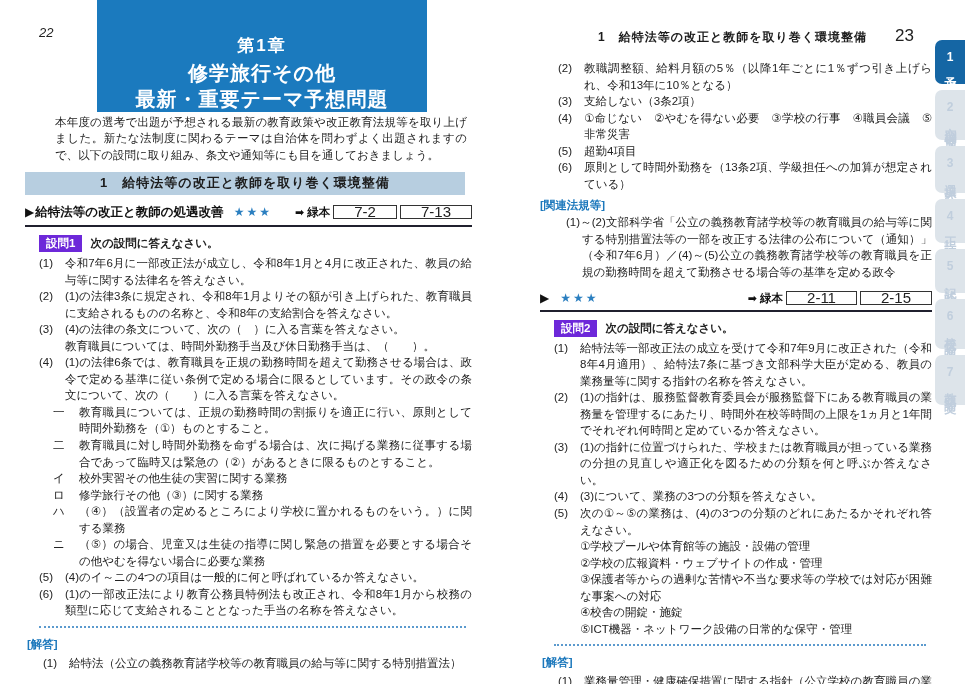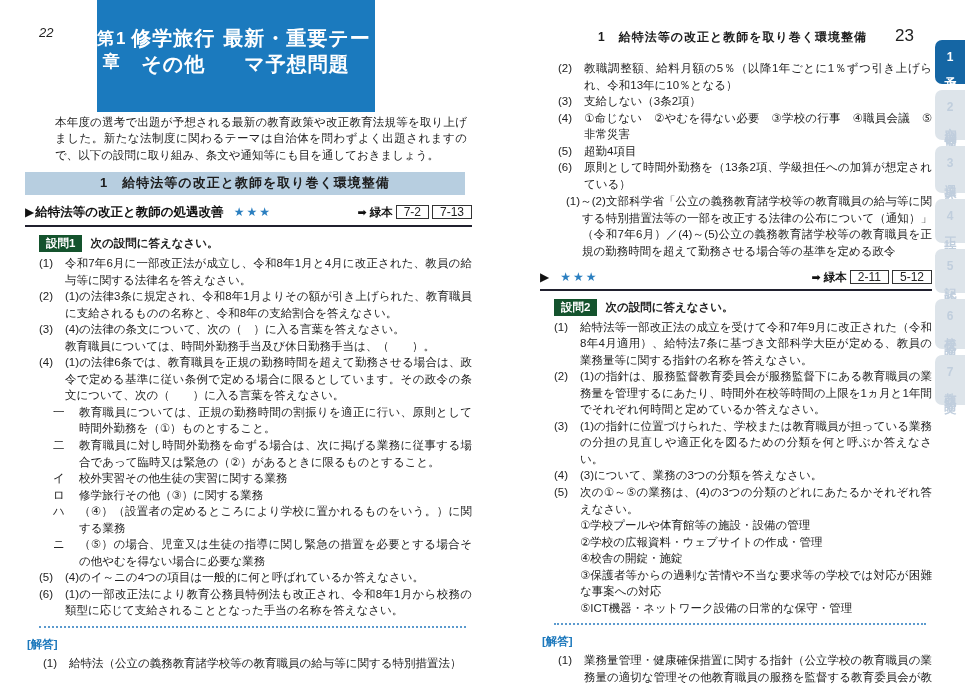--- a/index.html
+++ b/index.html
@@ -9,23 +9,23 @@
     background:#ffffff; color:#2e2e2e; position:relative; overflow:hidden;
   }
   .page { position:absolute; top:0; }
   .page-left  { left:25px;  width:447px; }
   .page-right { left:540px; width:392px; }
 
   .page-number { position:absolute; font-size:13px; font-style:italic; color:#222; }
   .pn-left { left:14px; top:25px; }
 
   .chapter-box {
-    margin:0 0 0 72px; width:278px; height:112px; background:#1b7abe;
-    color:#fff; display:flex; flex-direction:row; justify-content:flex-end;
-    align-items:center; text-align:center; padding-bottom:10px;
+    margin:0 0 0 72px; width:330px; height:112px; background:#1b7abe;
+    color:#fff; display:flex; flex-direction:column; justify-content:flex-end;
+    align-items:center; text-align:center; 
   }
   .chapter-box .l1 { font-size:17px; font-weight:bold; letter-spacing:2px; margin-bottom:3px; }
   .chapter-box .l2, .chapter-box .l3 { font-size:20px; font-weight:bold; letter-spacing:1px; line-height:1.3; }
 
   .intro {
     margin:2px 4px 0 30px; width:412px; font-size:11.5px; line-height:1.42;
     text-align:justify; color:#222;
   }
 
   .section-bar {
@@ -39,27 +39,27 @@
     padding-bottom:4px; margin-top:9px;
   }
   .page-right .subsec-row { margin-top:10px; }
   .tri { font-size:12px; color:#111; margin-right:1px; }
   .subsec-title { font-size:12.5px; font-weight:bold; color:#111; }
   .stars { font-size:12px; color:#2b7fc0; margin-left:10px; letter-spacing:2px; }
   .ref-group { margin-left:auto; display:flex; align-items:center; gap:3px; }
   .ref-arrow { font-size:11px; font-weight:bold; color:#111; }
   .ref-label { font-size:11.5px; font-weight:bold; color:#111; }
   .ref-box {
-    font-size:12px; border:1px solid #333; padding:0 7px; line-height:12px;
+    font-size:15px; border:1px solid #333; padding:0 20px; line-height:12px;
     color:#222; background:#fff;
   }
 
   .q-lead-row { display:flex; align-items:center; margin-top:8px; margin-left:14px; }
   .q-label {
-    background:#14532d; color:#fff; font-size:11.5px; font-weight:bold;
+    background:#6d28d9; color:#fff; font-size:11.5px; font-weight:bold;
     padding:1px 7px; margin-right:8px; white-space:nowrap;
   }
   .q-lead { font-size:11.5px; font-weight:bold; color:#222; }
 
   .q-list { margin-top:3px; }
   .q-item { display:flex; font-size:11.5px; line-height:1.44; color:#222; margin-left:14px; }
   .q-marker { flex:0 0 26px; }
   .q-text { flex:1; text-align:justify; }
   .indent-1 { margin-left:28px; }
 
@@ -236,30 +236,31 @@
         <span class="q-marker">(5)</span>
         <span class="q-text">超勤4項目</span>
       </div>
 
       <div class="q-item">
         <span class="q-marker">(6)</span>
         <span class="q-text">原則として時間外勤務を（13条2項、学級担任への加算が想定されている）</span>
       </div>
     </div>
 
+  <div class="related-label">[関連法規等]</div>
   <p class="related-text">(1)～(2)文部科学省「公立の義務教育諸学校等の教育職員の給与等に関する特別措置法等の一部を改正する法律の公布について（通知）」（令和7年6月）／(4)～(5)公立の義務教育諸学校等の教育職員を正規の勤務時間を超えて勤務させる場合等の基準を定める政令</p>
 
   <div class="subsec-row">
     <span class="tri">▶</span>
     <span class="stars">★★★</span>
     <span class="ref-group">
       <span class="ref-arrow">➡</span>
       <span class="ref-label">緑本</span>
       <span class="ref-box">2-11</span>
-      <span class="ref-box">5-12</span>
+      <span class="ref-box">2-15</span>
     </span>
   </div>
 
   <div class="q-lead-row">
     <span class="q-label">設問2</span>
     <span class="q-lead">次の設問に答えなさい。</span>
   </div>
 
   <div class="q-list">
 
@@ -293,26 +294,26 @@
         <span class="q-text">①学校プールや体育館等の施設・設備の管理</span>
       </div>
 
       <div class="q-item">
         <span class="q-marker"></span>
         <span class="q-text">②学校の広報資料・ウェブサイトの作成・管理</span>
       </div>
 
       <div class="q-item">
         <span class="q-marker"></span>
+        <span class="q-text">③保護者等からの過剰な苦情や不当な要求等の学校では対応が困難な事案への対応</span>
+      </div>
+
+      <div class="q-item">
+        <span class="q-marker"></span>
         <span class="q-text">④校舎の開錠・施錠</span>
-      </div>
-
-      <div class="q-item">
-        <span class="q-marker"></span>
-        <span class="q-text">③保護者等からの過剰な苦情や不当な要求等の学校では対応が困難な事案への対応</span>
       </div>
 
       <div class="q-item">
         <span class="q-marker"></span>
         <span class="q-text">⑤ICT機器・ネットワーク設備の日常的な保守・管理</span>
       </div>
     </div>
 
   <div class="dotted"></div>
   <div class="ans-label">[解答]</div>

